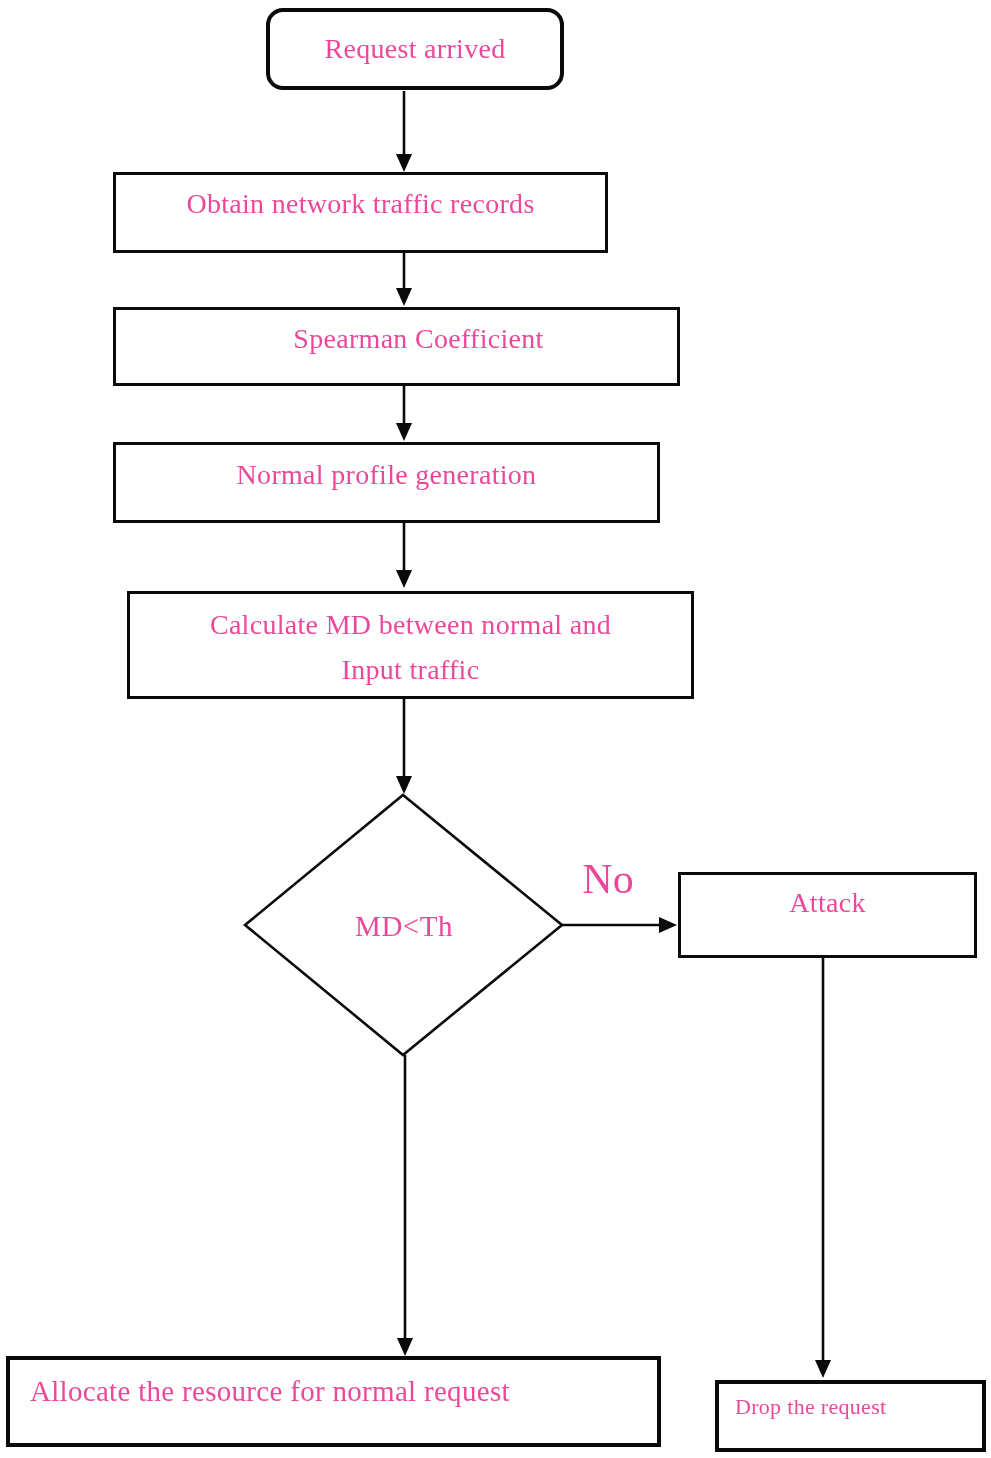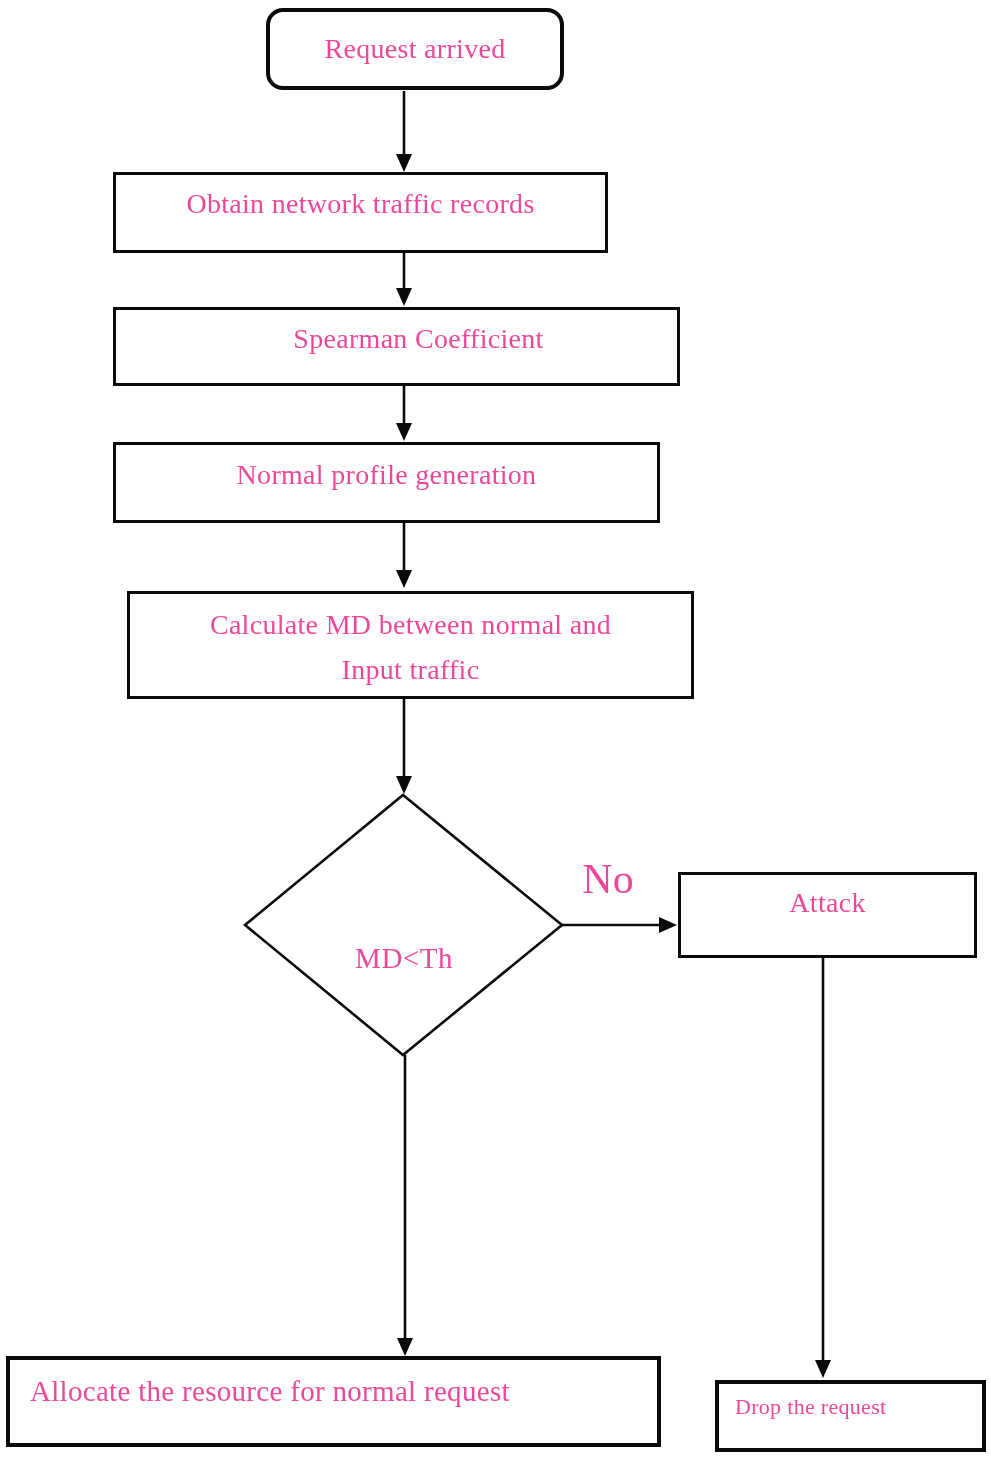--- a/index.html
+++ b/index.html
@@ -41,21 +41,20 @@
   .node.allocate { left: 6px;  top: 1356px; width: 655px; height: 91px; border-width: 4px;
                    padding: 13px 0 0 20px; font-size: 29px; text-align: left; }
   .node.drop     { left: 715px; top: 1380px; width: 271px; height: 72px; border-width: 4px;
                    padding: 9px 0 0 16px; font-size: 22px; text-align: left; }
   .diamond-label {
     position: absolute;
     left: 245px; top: 910px; width: 318px;
     text-align: center;
     font-size: 29px;
     letter-spacing: 0.5px;
-    margin-top: 32px;
   }
   .edge-label-no {
     position: absolute;
     left: 578px; top: 843px; width: 60px;
     text-align: center;
     font-size: 42px;
     margin-top: 12px;
   }
 </style>
 </head>

